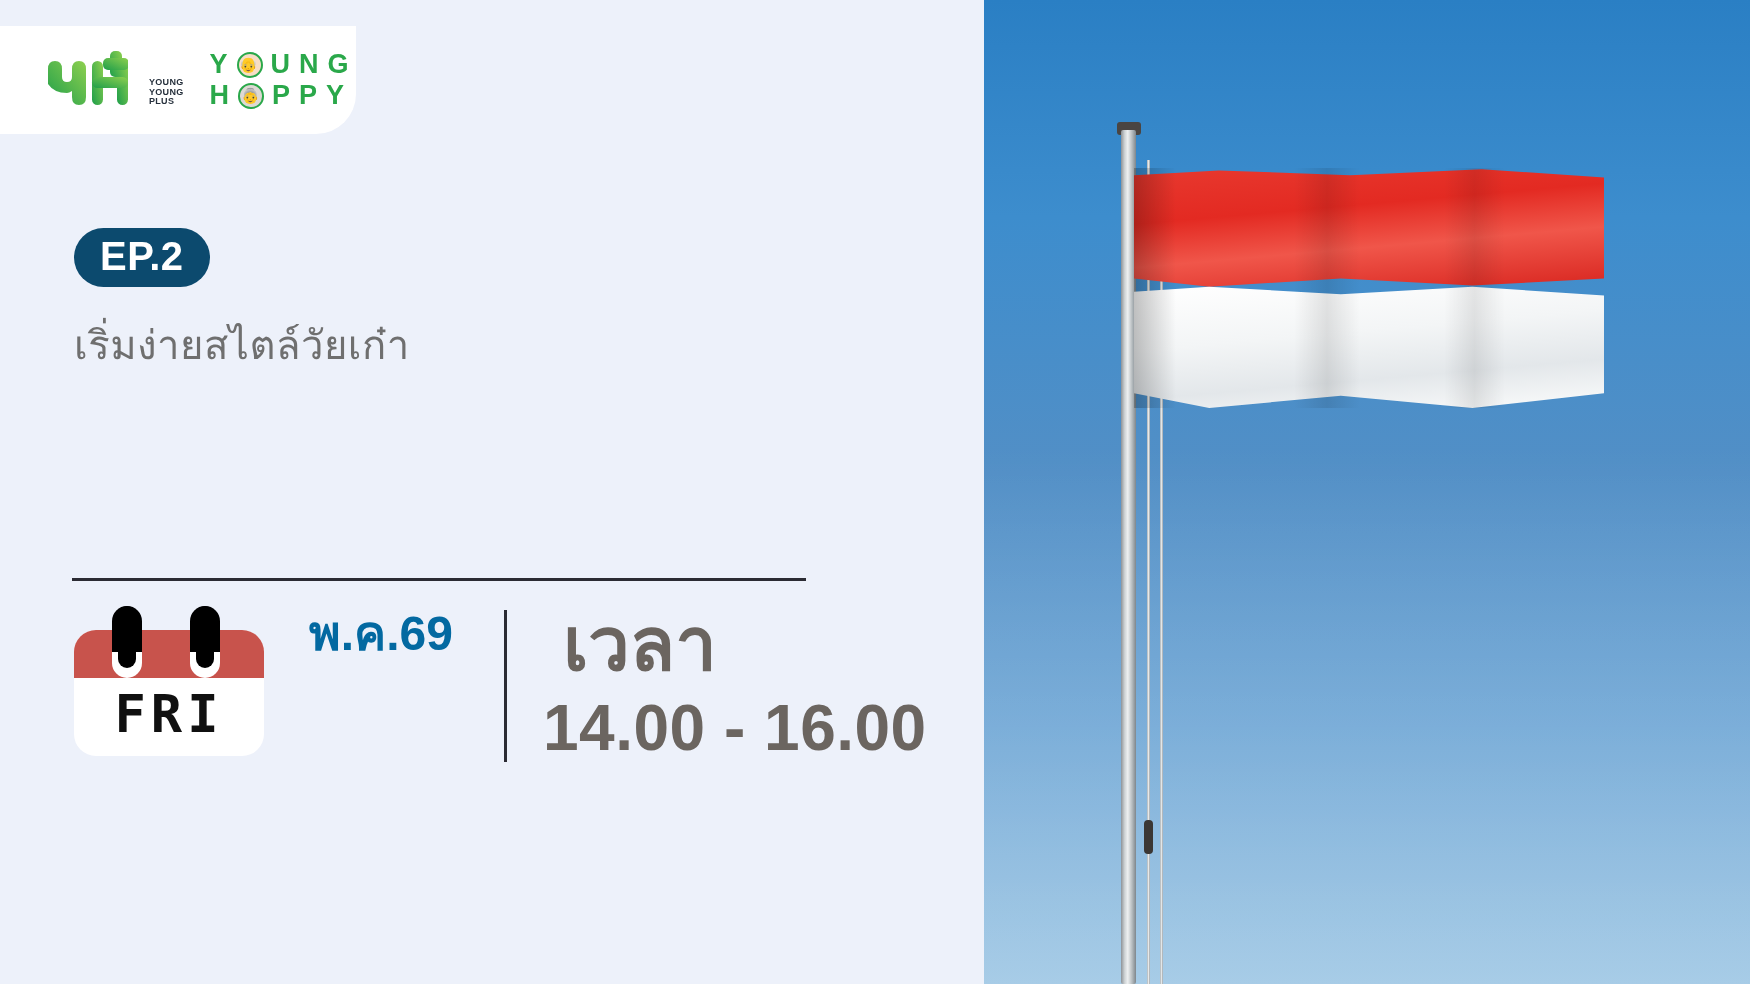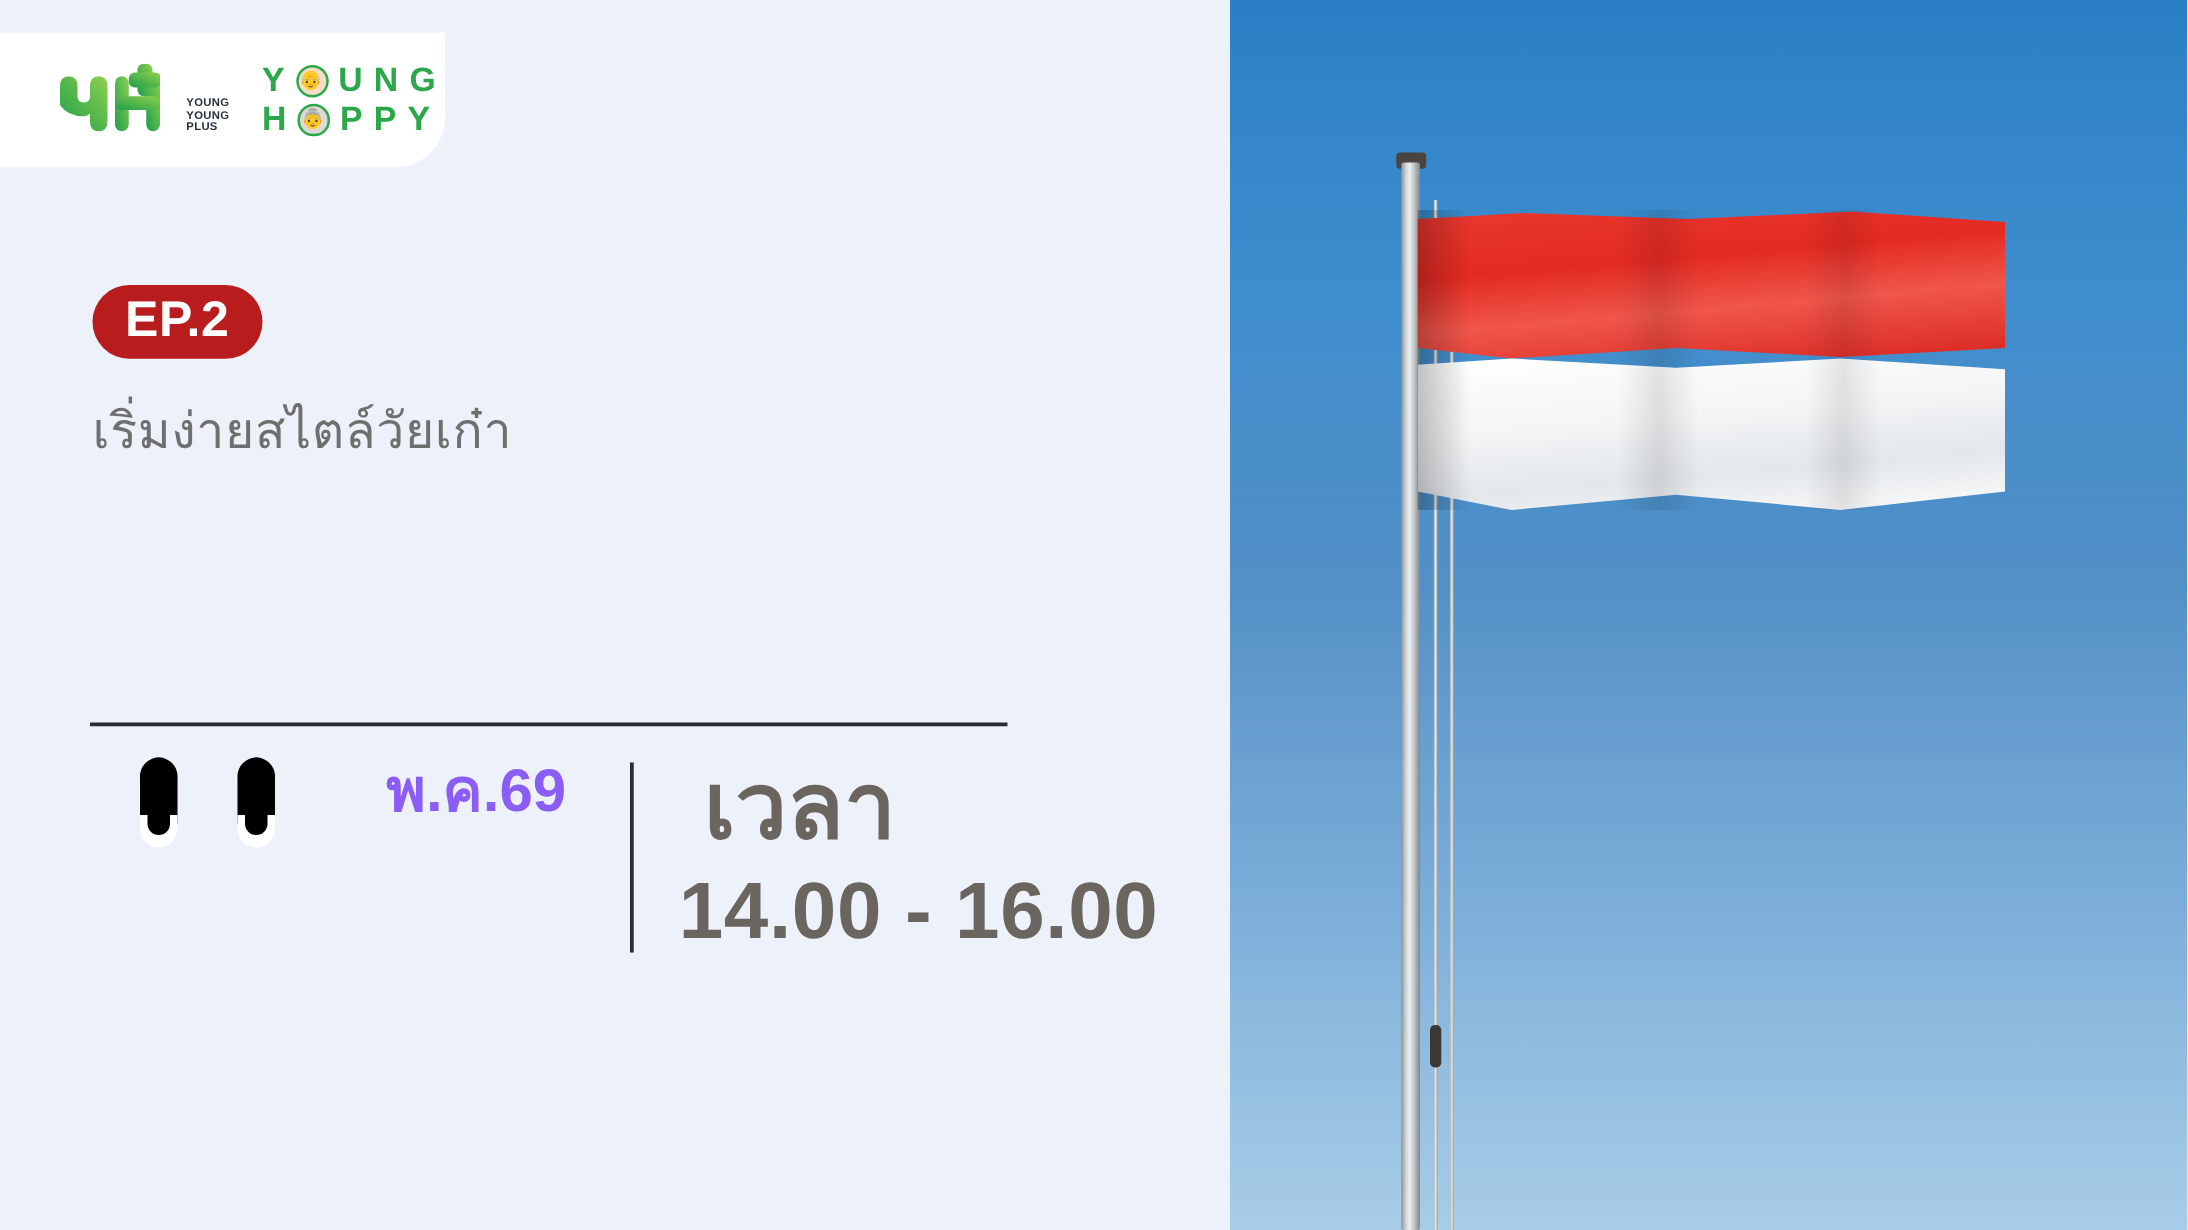--- a/index.html
+++ b/index.html
@@ -91,21 +91,21 @@
     background:#f6e7d8;
   }
   .face.grandpa{background:#f7ddc6;}
   .face.grandma{background:#ded9d4;border-radius:50% 50% 48% 48%;}
 
   
   .headline-row{
     position:absolute;left:74px;top:228px;display:flex;align-items:center;gap:24px;
   }
   .ep-badge{
-    background:#b91c1c;color:#ffffff;
+    background:#0c4a6e;color:#ffffff;
     font-size:40px;font-weight:bold;letter-spacing:.5px;
     padding:8px 26px 11px;border-radius:40px;line-height:1;
   }
   .title-main{
     font-size:66px;font-weight:bold;color:#7d8cb5;line-height:1;
     letter-spacing:.5px;white-space:nowrap;
   }
   .subtitle{
     position:absolute;left:74px;top:320px;
     font-size:40px;color:#6f6f6f;line-height:1.25;letter-spacing:.5px;
@@ -147,21 +147,21 @@
     position:absolute;width:18px;height:62px;border-radius:9px;background:#000000;
   }
   .ring-pin.p1{left:44px;top:0;}
   .ring-pin.p2{left:122px;top:0;}
 
   .date-col{
     display:flex;flex-direction:column;align-items:center;
     padding:0 34px 0 6px;min-width:178px;
   }
   .date-num{font-size:100px;font-weight:bold;color:#6b6560;line-height:.95;}
-  .date-mon{font-size:48px;font-weight:bold;color:#8b5cf6;line-height:1.1;margin-top:2px;}
+  .date-mon{font-size:48px;font-weight:bold;color:#0369a1;line-height:1.1;margin-top:2px;}
 
   .vline{width:3px;height:152px;background:#2b2b33;margin-top:4px;}
 
   .time-col{display:flex;flex-direction:column;align-items:flex-start;padding-left:36px;}
   .time-label{font-size:74px;font-weight:bold;color:#6b6560;line-height:1.05;margin-left:20px;}
   .time-val{font-size:64px;font-weight:bold;color:#6b6560;line-height:1.2;margin-top:6px;letter-spacing:.5px;}
 </style>
 </head>
 <body>
 
@@ -232,20 +232,24 @@
   <div class="headline-row">
     <span class="ep-badge">EP.2</span>
   </div>
   <div class="subtitle">เริ่มง่ายสไตล์วัยเก๋า</div>
 
   <div class="hr"></div>
 
   <div class="info-row">
 
     <div class="cal">
+      <div class="cal-body">
+        <div class="cal-head"></div>
+        <div class="cal-day">FRI</div>
+      </div>
       <div class="ring r1"></div>
       <div class="ring r2"></div>
       <div class="ring-hole h1"></div>
       <div class="ring-hole h2"></div>
       <div class="ring-pin p1"></div>
       <div class="ring-pin p2"></div>
     </div>
 
     <div class="date-col">
       <span class="date-mon">พ.ค.69</span>

